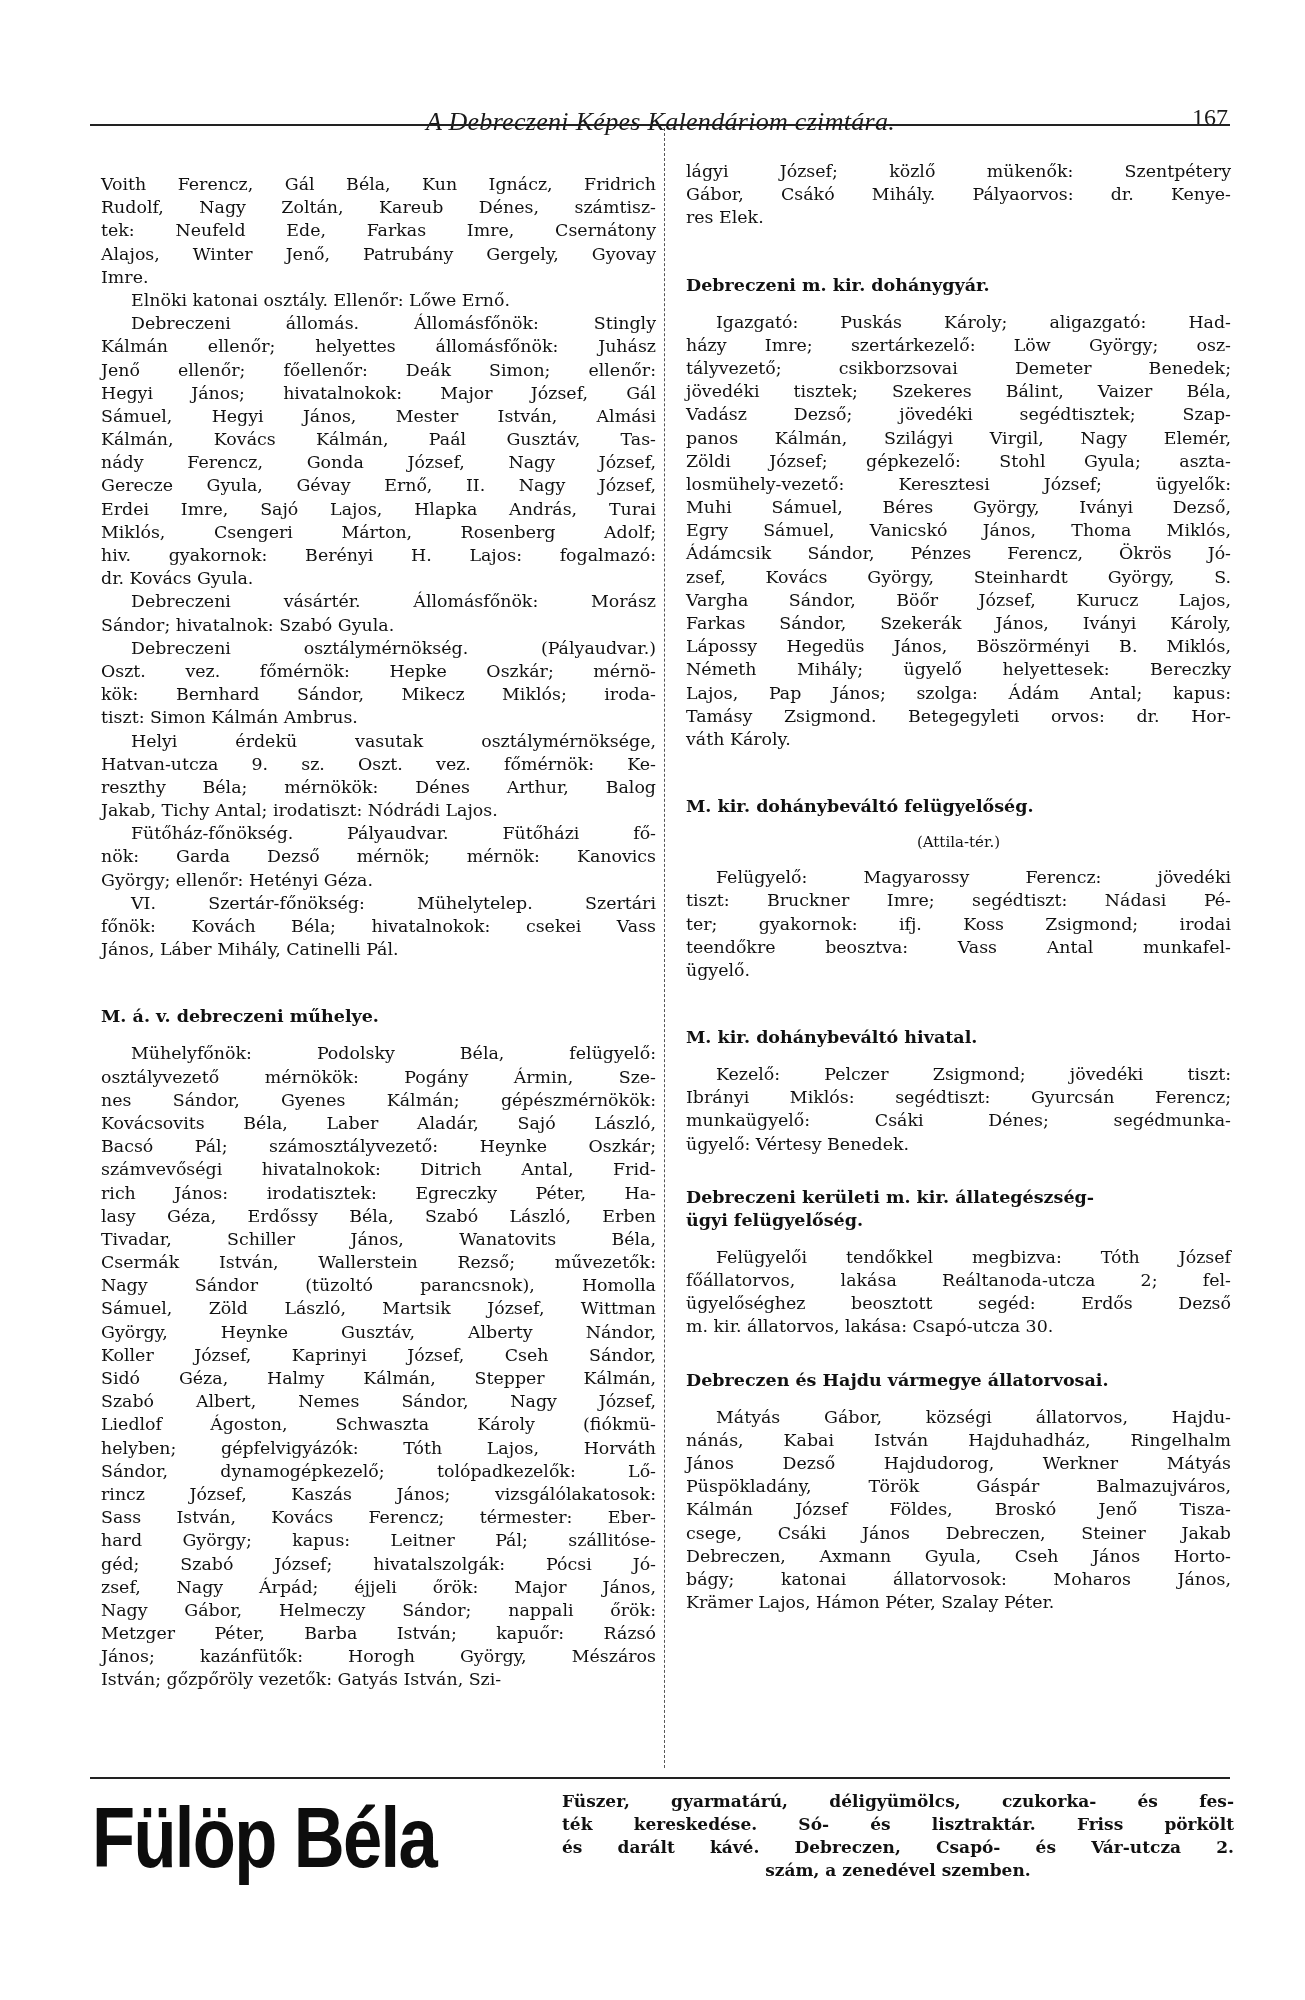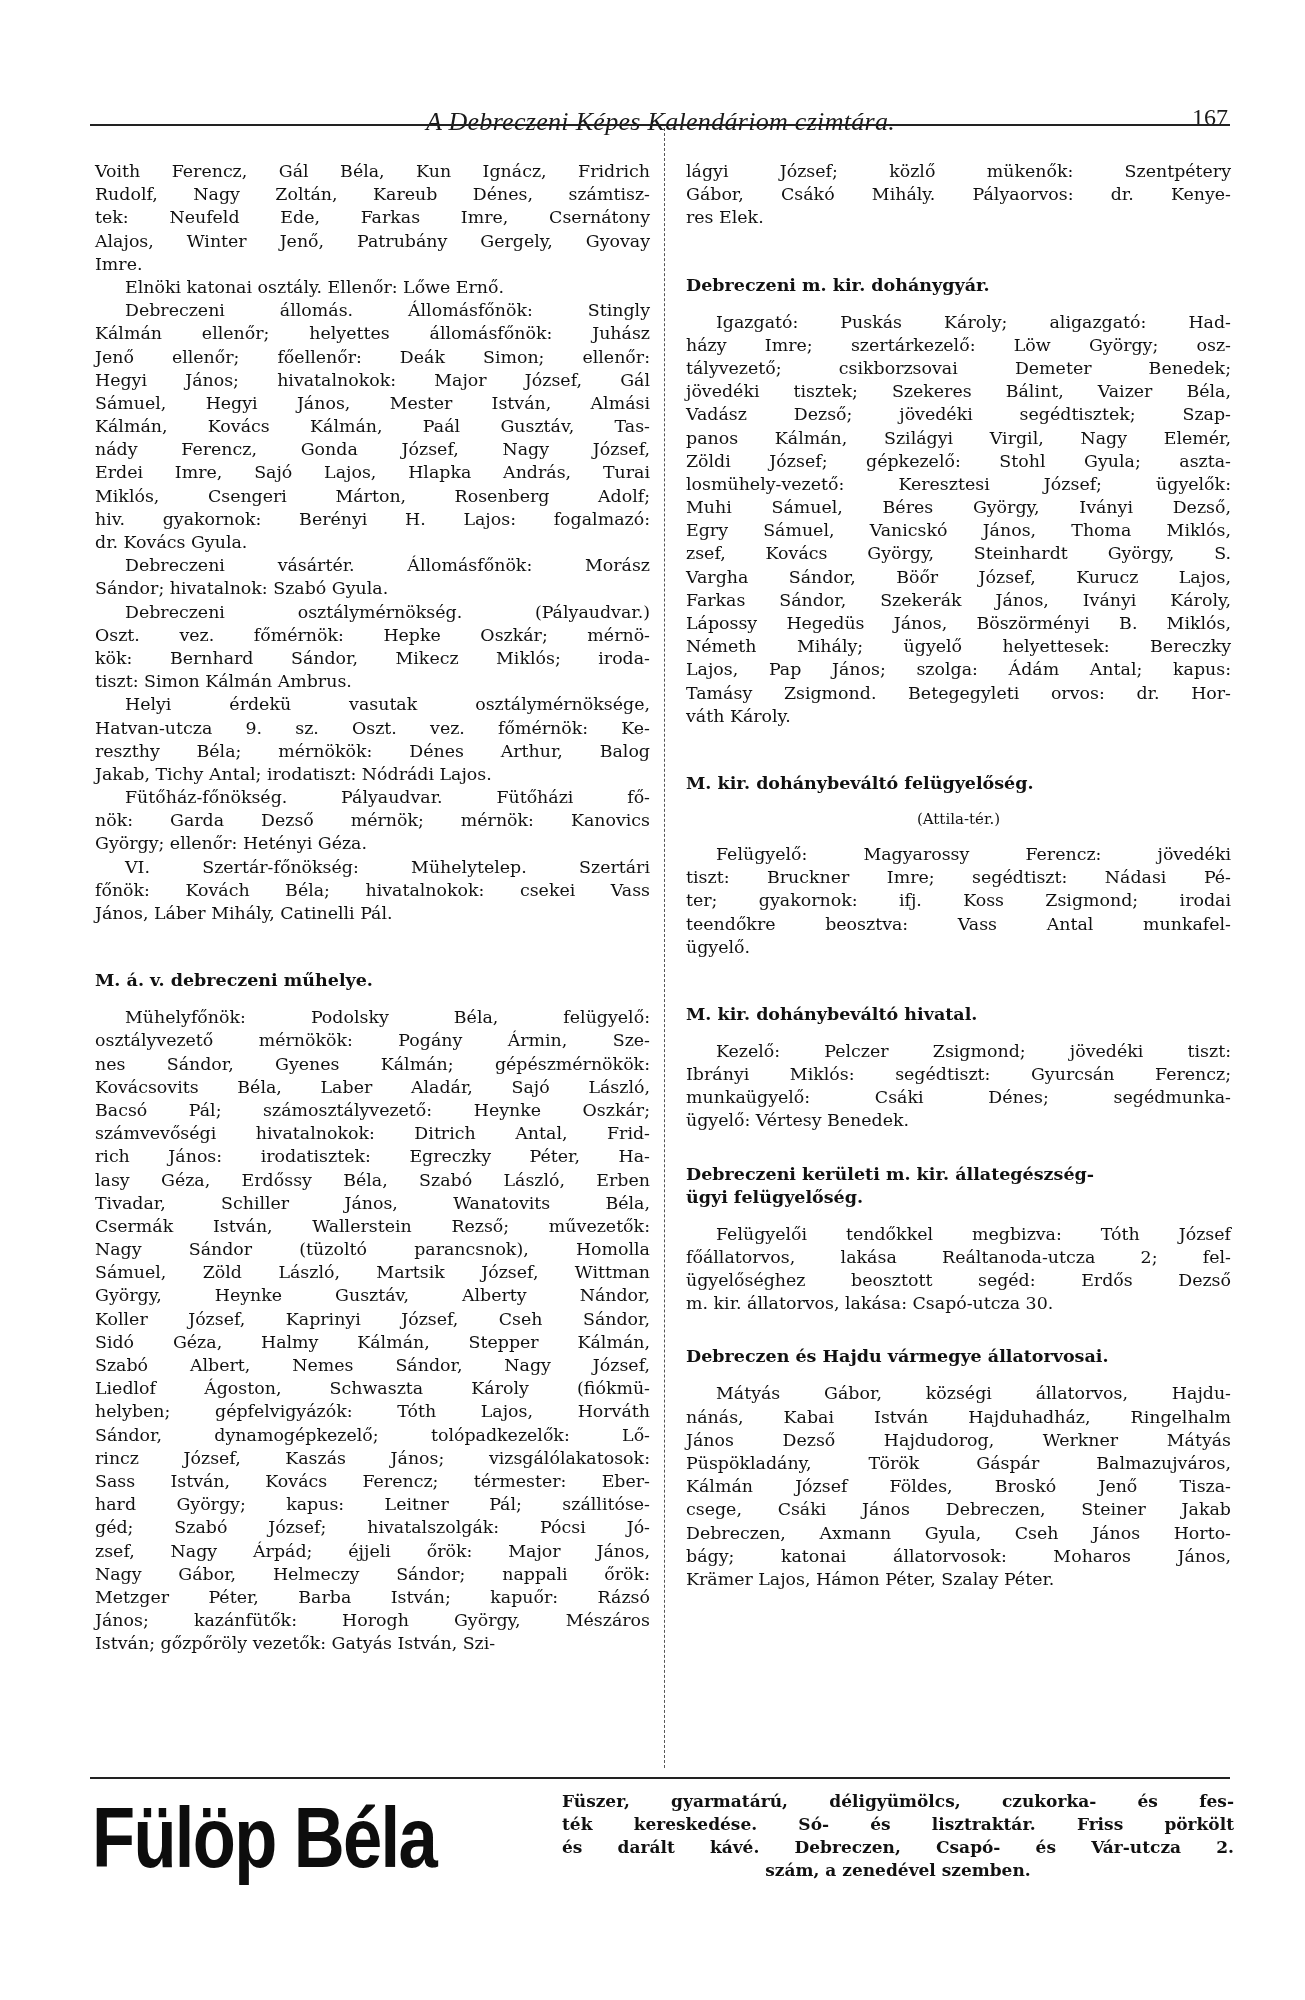--- a/index.html
+++ b/index.html
@@ -26,21 +26,21 @@
     border-top: 2px solid #222;
   }
   .col-divider {
     position: absolute; left: 664px; top: 128px; height: 1640px; width: 0;
     border-left: 1px dashed #555;
   }
   .col {
     position: absolute; top: 160px;
     font-size: 17.4px; line-height: 23.2px;
   }
-  .col-left { left: 95px; width: 555px; }
+  .col-left { left: 101px; width: 555px; margin-top: 13px; }
   .col-right { left: 686px; width: 545px; }
   .line {
     display: block; white-space: nowrap; text-align: justify; text-align-last: justify;
     height: 23.2px; overflow: visible;
   }
   .line.last { text-align-last: left; }
   .line.indent { padding-left: 30px; }
   .line.center { text-align: center; text-align-last: center; }
   .heading {
     display: block; font-weight: bold;
@@ -92,20 +92,21 @@
       <span class="line indent last">Elnöki katonai osztály. Ellenőr: Lőwe Ernő.</span>
     </div>
     <div>
       <span class="line indent">Debreczeni állomás. Állomásfőnök: Stingly</span>
       <span class="line">Kálmán ellenőr; helyettes állomásfőnök: Juhász</span>
       <span class="line">Jenő ellenőr; főellenőr: Deák Simon; ellenőr:</span>
       <span class="line">Hegyi János; hivatalnokok: Major József, Gál</span>
       <span class="line">Sámuel, Hegyi János, Mester István, Almási</span>
       <span class="line">Kálmán, Kovács Kálmán, Paál Gusztáv, Tas-</span>
       <span class="line">nády Ferencz, Gonda József, Nagy József,</span>
+      <span class="line">Gerecze Gyula, Gévay Ernő, II. Nagy József,</span>
       <span class="line">Erdei Imre, Sajó Lajos, Hlapka András, Turai</span>
       <span class="line">Miklós, Csengeri Márton, Rosenberg Adolf;</span>
       <span class="line">hiv. gyakornok: Berényi H. Lajos: fogalmazó:</span>
       <span class="line last">dr. Kovács Gyula.</span>
     </div>
     <div>
       <span class="line indent">Debreczeni vásártér. Állomásfőnök: Morász</span>
       <span class="line last">Sándor; hivatalnok: Szabó Gyula.</span>
     </div>
     <div>
@@ -177,20 +178,21 @@
       <span class="line indent">Igazgató: Puskás Károly; aligazgató: Had-</span>
       <span class="line">házy Imre; szertárkezelő: Löw György; osz-</span>
       <span class="line">tályvezető; csikborzsovai Demeter Benedek;</span>
       <span class="line">jövedéki tisztek; Szekeres Bálint, Vaizer Béla,</span>
       <span class="line">Vadász Dezső; jövedéki segédtisztek; Szap-</span>
       <span class="line">panos Kálmán, Szilágyi Virgil, Nagy Elemér,</span>
       <span class="line">Zöldi József; gépkezelő: Stohl Gyula; aszta-</span>
       <span class="line">losmühely-vezető: Keresztesi József; ügyelők:</span>
       <span class="line">Muhi Sámuel, Béres György, Iványi Dezső,</span>
       <span class="line">Egry Sámuel, Vanicskó János, Thoma Miklós,</span>
+      <span class="line">Ádámcsik Sándor, Pénzes Ferencz, Ökrös Jó-</span>
       <span class="line">zsef, Kovács György, Steinhardt György, S.</span>
       <span class="line">Vargha Sándor, Böőr József, Kurucz Lajos,</span>
       <span class="line">Farkas Sándor, Szekerák János, Iványi Károly,</span>
       <span class="line">Lápossy Hegedüs János, Böszörményi B. Miklós,</span>
       <span class="line">Németh Mihály; ügyelő helyettesek: Bereczky</span>
       <span class="line">Lajos, Pap János; szolga: Ádám Antal; kapus:</span>
       <span class="line">Tamásy Zsigmond. Betegegyleti orvos: dr. Hor-</span>
       <span class="line last">váth Károly.</span>
     </div>
     <div class="gap-l"></div>

